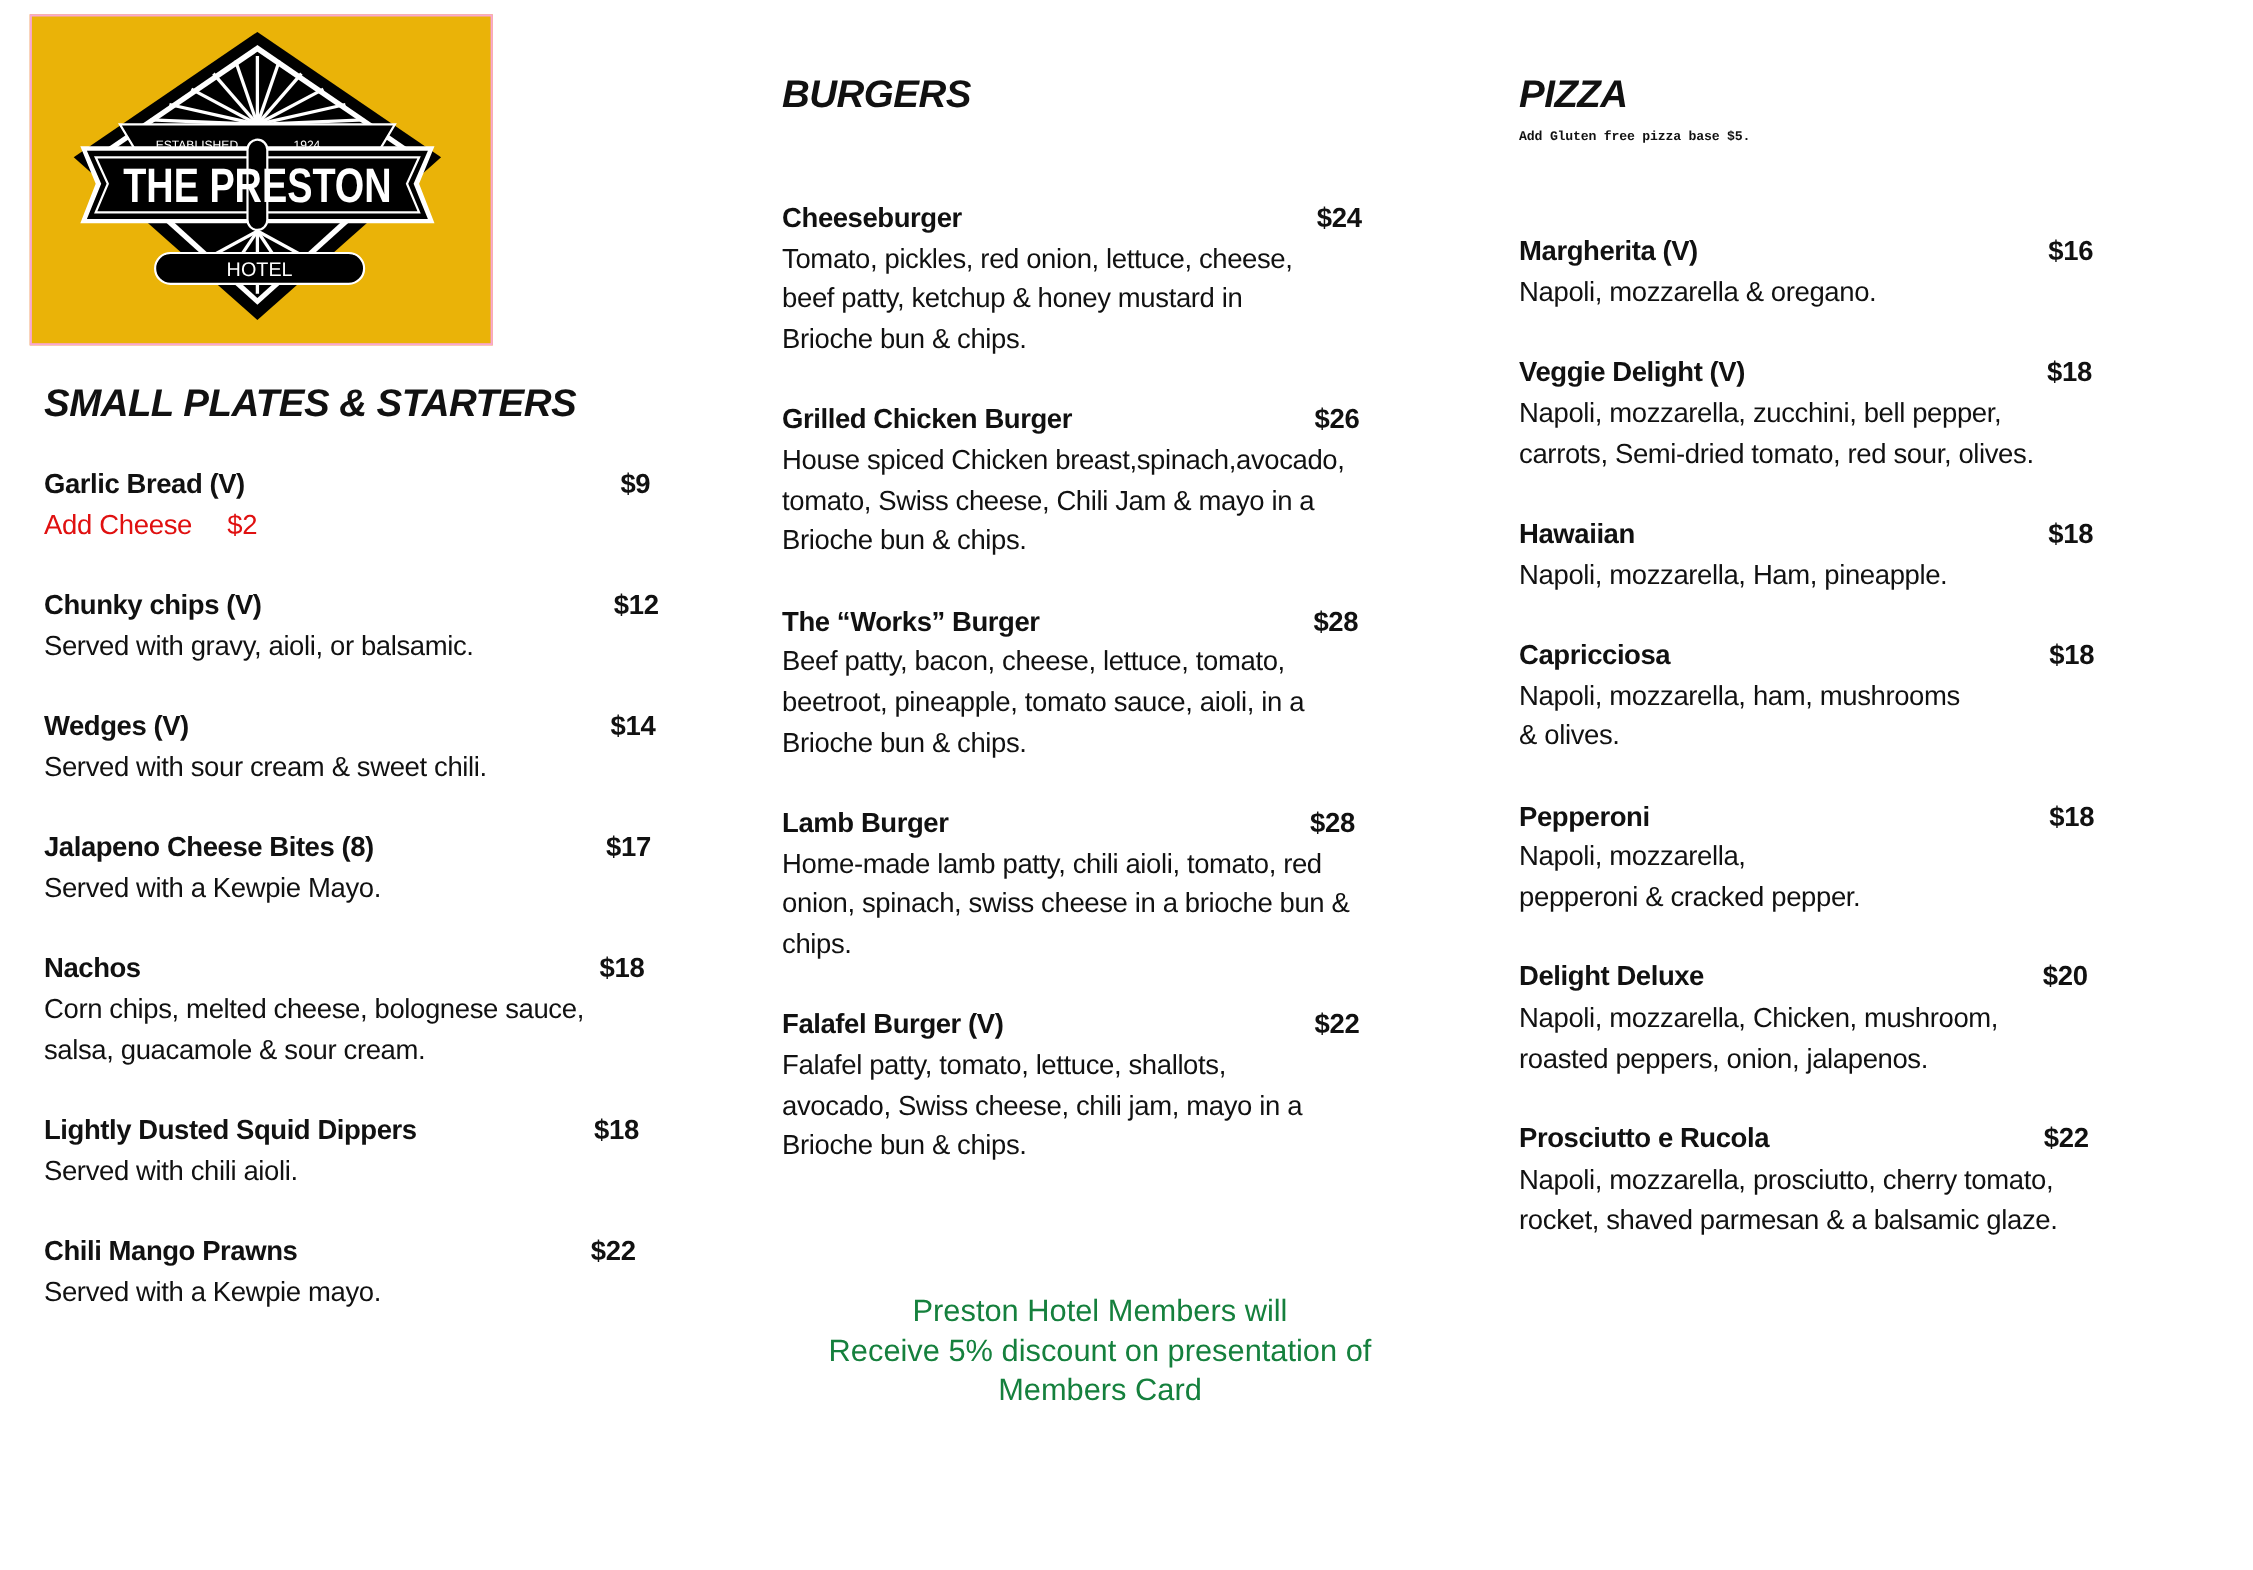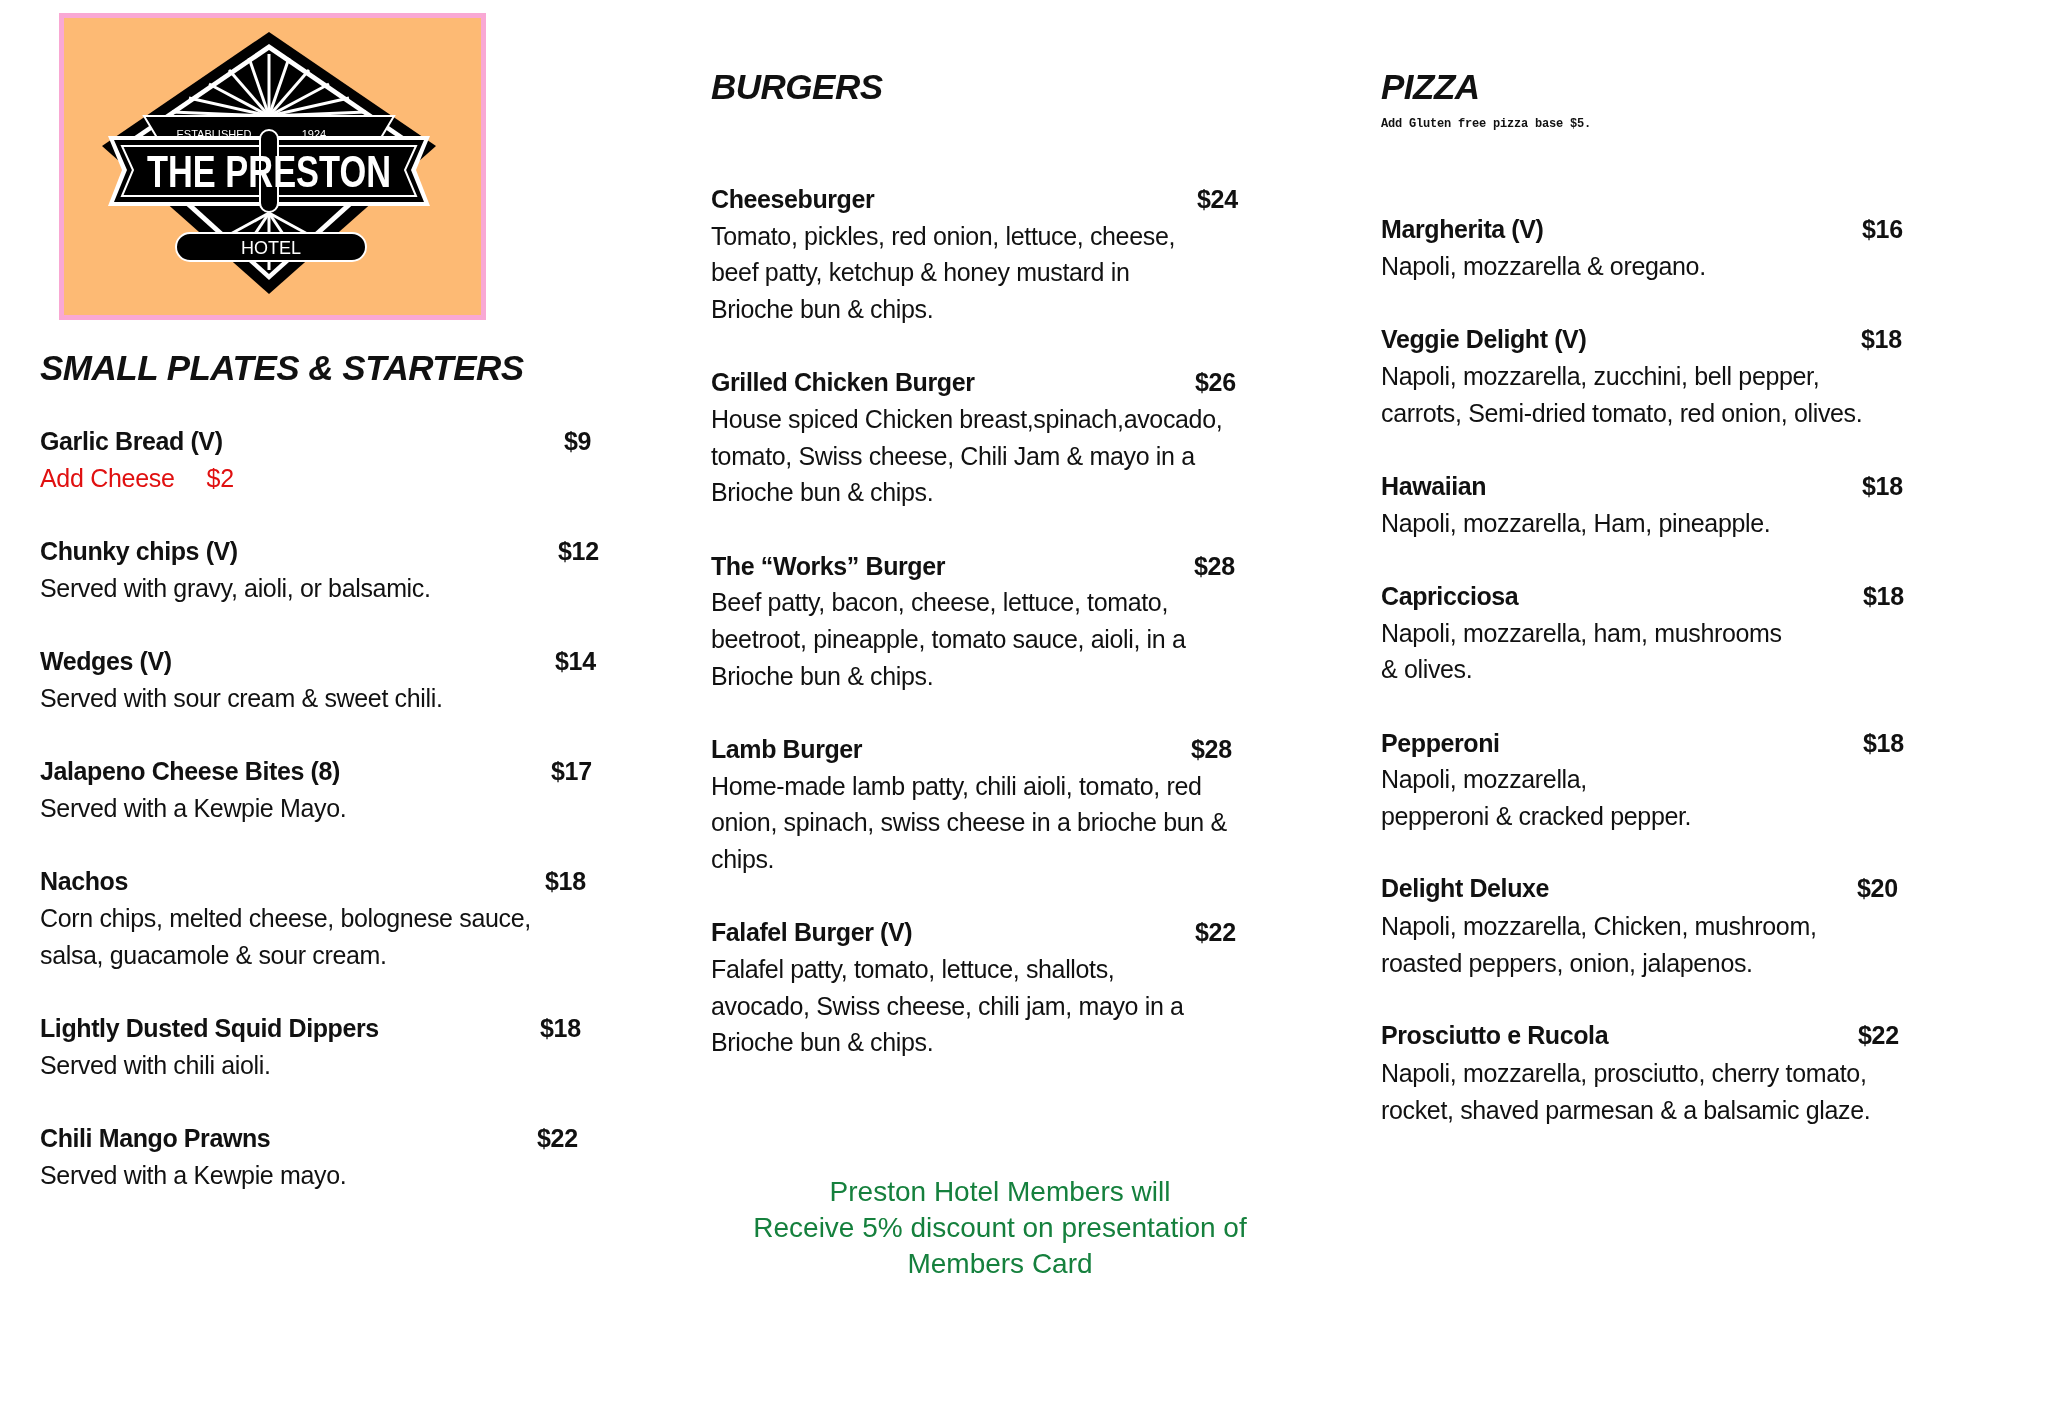--- a/index.html
+++ b/index.html
@@ -1,20 +1,20 @@
 <!DOCTYPE html>
 <html><head>
 <meta charset="utf-8">
 <style>
   html, body { margin: 0; padding: 0; background: #ffffff; }
   body { width: 2048px; height: 1427px; position: relative; overflow: hidden;
          font-family: "Liberation Sans", sans-serif; color: #111; }
   .page { position: absolute; left: 0; top: 0; width: 2048px; height: 1427px; background: #fff; }
-  .logo-box { position: absolute; left: 59px; top: 13px; width: 417px; height: 297px;
-              border: 5px solid #f9a8d4; background: #fdba74; }
+  .logo-box { position: absolute; left: 27px; top: 13px; width: 417px; height: 297px;
+              border: 2px solid #f9a8d4; background: #eab308; }
   .logo-box svg { position: absolute; left: 0; top: 0; }
   .col { position: absolute; top: 0; }
   .line { position: absolute; left: 0; white-space: nowrap; line-height: 1; transform: translateY(-50%); }
   .section-title { font-weight: bold; font-style: italic; font-size: 35px; letter-spacing: -0.5px; }
   .name { font-weight: bold; font-size: 25px; letter-spacing: -0.4px; }
   .price { position: absolute; font-weight: bold; font-size: 25px; white-space: nowrap;
            line-height: 1; transform: translateY(-50%); letter-spacing: -0.3px; }
   .desc { font-size: 25px; letter-spacing: -0.35px; color: #111; }
   .addon { font-size: 25px; color: #e01010; letter-spacing: -0.3px; }
   .addon .addon-price { margin-left: 32px; }
@@ -151,21 +151,21 @@
     <div class="line section-title" style="top:86px;">PIZZA</div>
     <div class="line note" style="top:124px;">Add Gluten free pizza base $5.</div>
 
     <div class="line name" style="top:229px;">Margherita (V)</div>
     <div class="price" style="top:229px; left:481px;">$16</div>
     <div class="line desc" style="top:266px;">Napoli, mozzarella &amp; oregano.</div>
 
     <div class="line name" style="top:339px;">Veggie Delight (V)</div>
     <div class="price" style="top:339px; left:480px;">$18</div>
     <div class="line desc" style="top:376px;">Napoli, mozzarella, zucchini, bell pepper,</div>
-    <div class="line desc" style="top:413px;">carrots, Semi-dried tomato, red onion, olives.</div>
+    <div class="line desc" style="top:413px;">carrots, Semi-dried tomato, red sour, olives.</div>
 
     <div class="line name" style="top:486px;">Hawaiian</div>
     <div class="price" style="top:486px; left:481px;">$18</div>
     <div class="line desc" style="top:523px;">Napoli, mozzarella, Ham, pineapple.</div>
 
     <div class="line name" style="top:596px;">Capricciosa</div>
     <div class="price" style="top:596px; left:482px;">$18</div>
     <div class="line desc" style="top:633px;">Napoli, mozzarella, ham, mushrooms</div>
     <div class="line desc" style="top:669px;">&amp; olives.</div>
 

